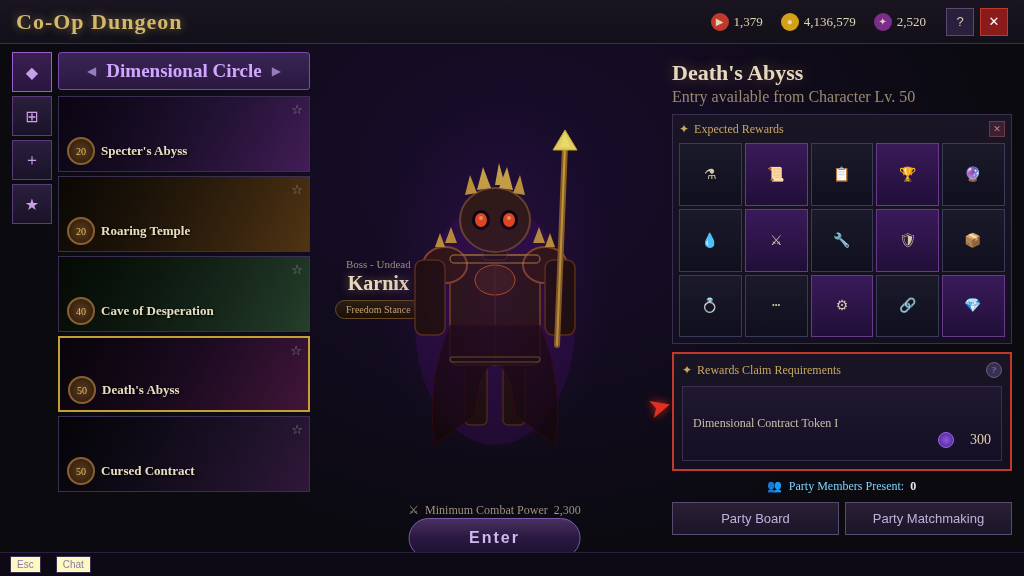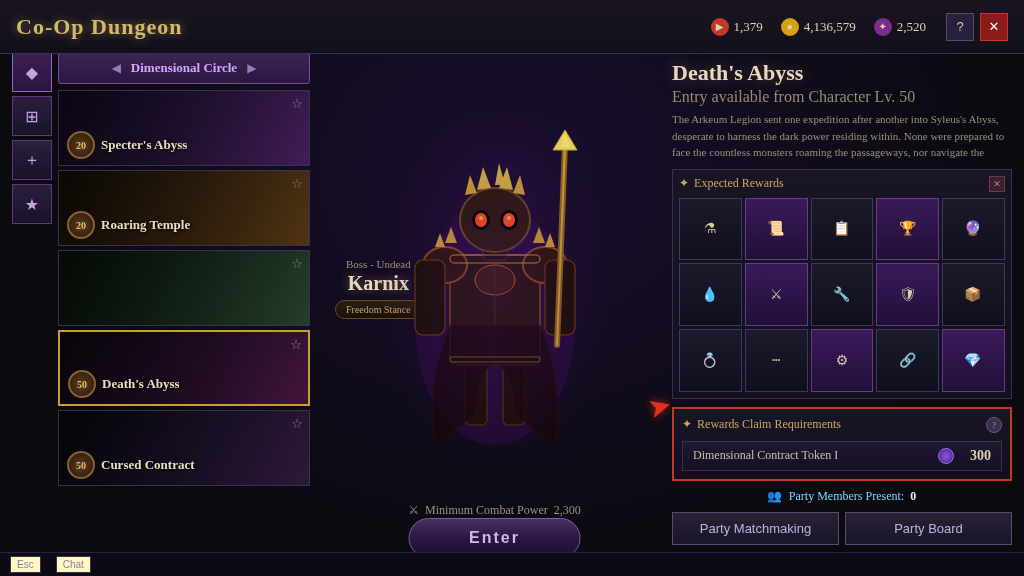--- a/index.html
+++ b/index.html
@@ -17,21 +17,21 @@
     .bg-overlay {
       position: absolute;
       inset: 0;
       background: radial-gradient(ellipse at 50% 30%, #1a0d2e 0%, #0a0a0f 70%);
     }
 
     
     .top-bar {
       position: absolute;
       top: 0; left: 0; right: 0;
-      height: 54px;
+      height: 44px;
       background: linear-gradient(180deg, #1a1520 0%, #12101a 100%);
       border-bottom: 1px solid #3a2f50;
       display: flex;
       align-items: center;
       padding: 0 16px;
       z-index: 10;
     }
     .top-bar-title {
       font-size: 22px;
       font-weight: bold;
@@ -129,21 +129,21 @@
       padding: 7px 14px;
       margin-bottom: 6px;
       display: flex;
       align-items: center;
       justify-content: center;
       gap: 10px;
       cursor: pointer;
     }
     .dim-circle-label {
       color: #d0a8ff;
-      font-size: 13px;
+      font-size: 19px;
       font-weight: bold;
     }
     .dim-arrow {
       color: #9a7abf;
       font-size: 12px;
     }
 
     .dungeon-list {
       flex: 1;
       overflow: hidden;
@@ -200,21 +200,21 @@
     .dungeon-level-badge {
       width: 28px;
       height: 28px;
       border-radius: 50%;
       background: radial-gradient(circle, #5a3a20 0%, #2a1a0a 100%);
       border: 2px solid #8a6030;
       display: flex;
       align-items: center;
       justify-content: center;
       font-size: 10px;
-      font-weight: bold;
+      font-weight: normal;
       color: #e0c060;
     }
     .dungeon-name {
       font-size: 13px;
       color: #e8dfc0;
       font-weight: bold;
       text-shadow: 1px 1px 3px #000;
     }
     .dungeon-star {
       position: absolute;
@@ -393,33 +393,34 @@
       display: flex;
       align-items: center;
       gap: 5px;
     }
     .claim-req-row {
       display: flex;
       align-items: center;
       justify-content: space-between;
       background: linear-gradient(180deg, #1f1830 0%, #150f25 100%);
       border: 1px solid #3a2f50;
-      padding: 6px 10px;
+      padding: 12px 10px;
     }
     .claim-token-name {
       font-size: 12px;
       color: #c8c0a8;
     }
     .claim-token-amount {
       display: flex;
       align-items: center;
       gap: 16px;
       font-size: 14px;
-      font-weight: bold;
+      font-weight: normal;
       color: #e0d0b0;
+      margin-top: 33px;
     }
     .token-icon {
       width: 16px;
       height: 16px;
       border-radius: 50%;
       background: radial-gradient(circle, #8a5adf 0%, #4a1a8a 100%);
       border: 1px solid #9a6aef;
     }
 
     .party-info {
@@ -570,20 +571,24 @@
       <div class="dungeon-info">
         <div class="dungeon-level-badge">20</div>
         <span class="dungeon-name">Roaring Temple</span>
       </div>
       <div class="dungeon-star">☆</div>
     </div>
 
     <div class="dungeon-item">
       <div class="dungeon-bg dungeon-bg-cave"></div>
       <div class="dungeon-overlay"></div>
+      <div class="dungeon-info">
+        <div class="dungeon-level-badge">40</div>
+        <span class="dungeon-name">Cave of Desperation</span>
+      </div>
       <div class="dungeon-star">☆</div>
     </div>
 
     <div class="dungeon-item active">
       <div class="dungeon-bg dungeon-bg-deaths"></div>
       <div class="dungeon-overlay"></div>
       <div class="dungeon-info">
         <div class="dungeon-level-badge">50</div>
         <span class="dungeon-name">Death's Abyss</span>
       </div>
@@ -677,21 +682,20 @@
 
   <div class="enter-button-container">
     <button class="enter-button">Enter</button>
   </div>
 </div>
 
 <div class="right-panel">
   <div>
     <div class="dungeon-title">Death's Abyss</div>
     <div class="dungeon-subtitle">Entry available from Character Lv. 50</div>
-    <div class="dungeon-desc">The Arkeum Legion sent one expedition after another into Syleus's Abyss, desperate to harness the dark power residing within. None were prepared to face the countless monsters roaming the passageways, nor navigate the</div>
   </div>
 
   <div class="rewards-panel">
     <div class="rewards-header">
       <div class="rewards-title">
         <span>✦</span>
         <span>Expected Rewards</span>
       </div>
       <div class="reward-close-btn">✕</div>
     </div>
@@ -761,22 +765,22 @@
     </div>
   </div>
 
   <div class="party-info">
     <span>👥</span>
     <span class="party-present-label">Party Members Present:</span>
     <span class="party-present-count">0</span>
   </div>
 
   <div class="party-buttons">
+    <button class="party-btn">Party Board</button>
     <button class="party-btn">Party Matchmaking</button>
-    <button class="party-btn">Party Board</button>
   </div>
 </div>
 
 <div style="position:absolute; top:390px; left:648px; z-index:30; pointer-events:none;">
   <span style="font-size:28px; color:#e03020; text-shadow:0 0 8px rgba(220,40,20,0.9); display:block; transform:rotate(-15deg);">➤</span>
 </div>
 
 <div class="bottom-bar">
   <button class="bottom-btn">Esc</button>
   <button class="bottom-btn">Chat</button>

